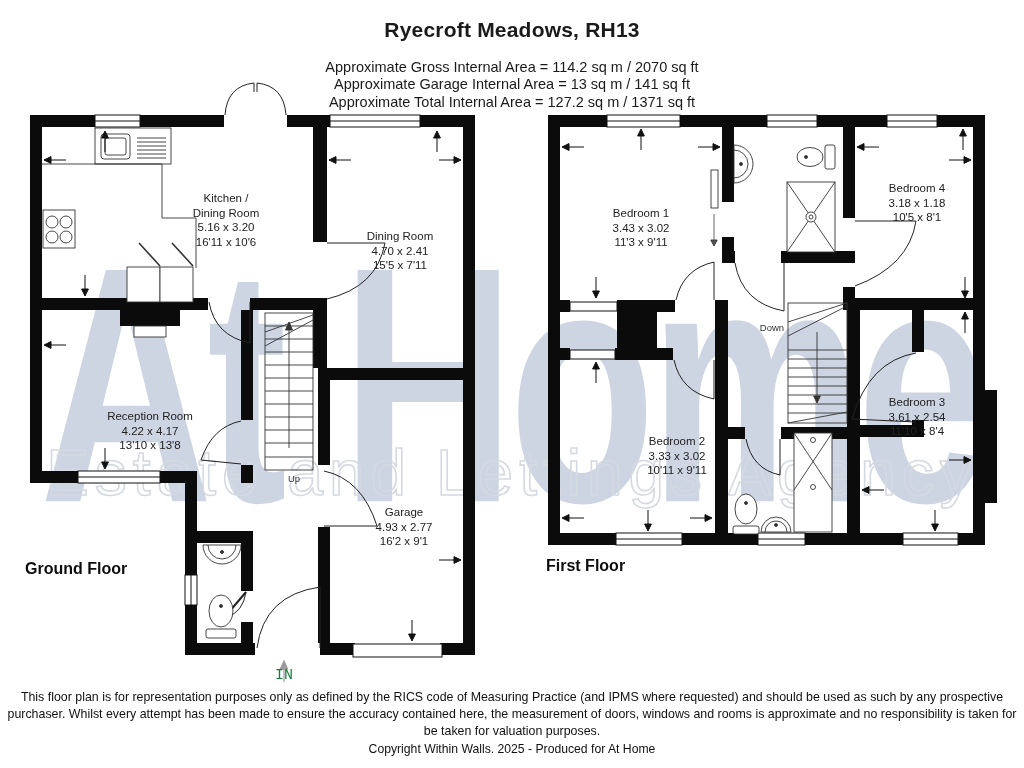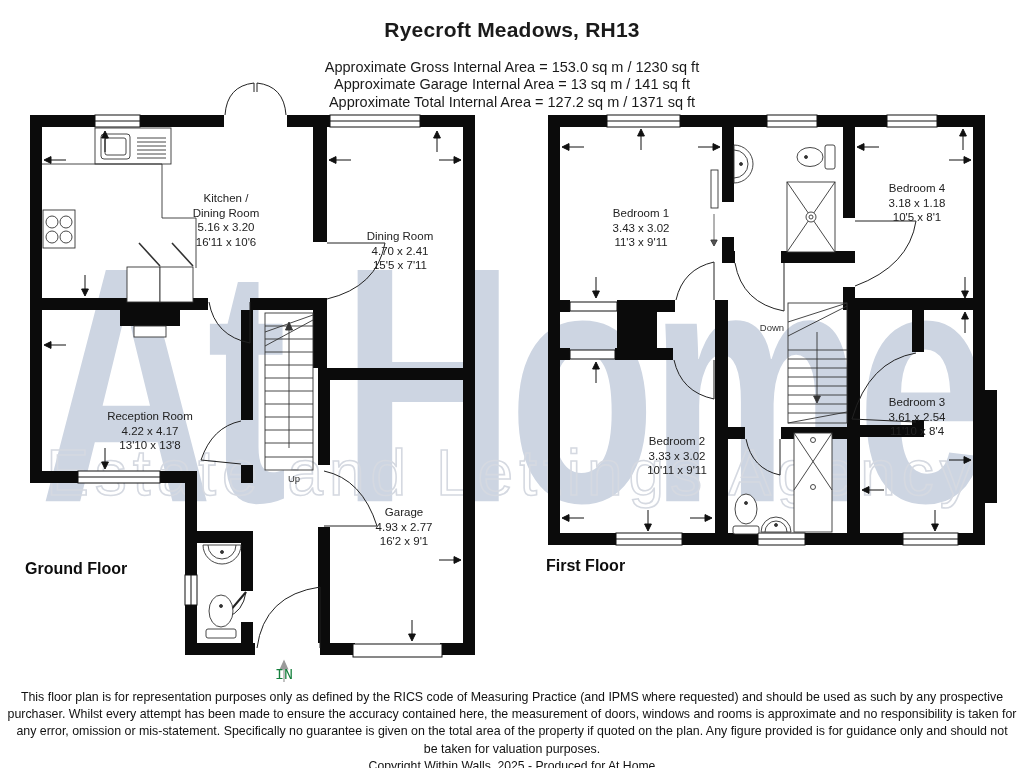--- a/index.html
+++ b/index.html
@@ -29,21 +29,21 @@
        line-height:17.2px;z-index:4;color:#111;}
   .ftr .copy{font-size:12.2px;}
 </style>
 </head>
 <body>
 
 <div class="page">
 
   <div class="hdr">
     <h1>Ryecroft Meadows, RH13</h1>
-    <div class="al">Approximate Gross Internal Area = 153.0 sq m / 1230 sq ft</div>
+    <div class="al">Approximate Gross Internal Area = 114.2 sq m / 2070 sq ft</div>
     <div class="al">Approximate Garage Internal Area = 13 sq m / 141 sq ft</div>
     <div class="al">Approximate Total Internal Area = 127.2 sq m / 1371 sq ft</div>
   </div>
 
   <div class="wm-brand">At Home</div>
   <div class="wm-tag">Estate and Lettings Agency</div>
 
   <svg class="plan" width="1024" height="768" viewBox="0 0 1024 768">
     <g fill="#0b0b0b" stroke="none">
       <rect x="30" y="115" width="65" height="12"></rect>
@@ -341,18 +341,17 @@
   <div class="tiny" style="left:294px;top:473px;">Up</div>
   <div class="tiny" style="left:772px;top:322px;">Down</div>
   <div class="in-lbl" style="left:284px;top:667px;">IN</div>
 
   <div class="floorname" style="left:25px;top:560px;">Ground Floor</div>
   <div class="floorname" style="left:546px;top:557px;">First Floor</div>
 
   <div class="ftr">
     <div>This floor plan is for representation purposes only as defined by the RICS code of Measuring Practice (and IPMS where requested) and should be used as such by any prospective</div>
     <div>purchaser. Whilst every attempt has been made to ensure the accuracy contained here, the measurement of doors, windows and rooms is approximate and no responsibility is taken for</div>
-    <div>any error, omission or mis-statement. Specifically no guarantee is given on the total area of the property if quoted on the plan. Any figure provided is for guidance only and should not</div>
     <div>be taken for valuation purposes.</div>
     <div class="copy">Copyright Within Walls. 2025 - Produced for At Home</div>
   </div>
 
 </div>
 
 </body></html>

